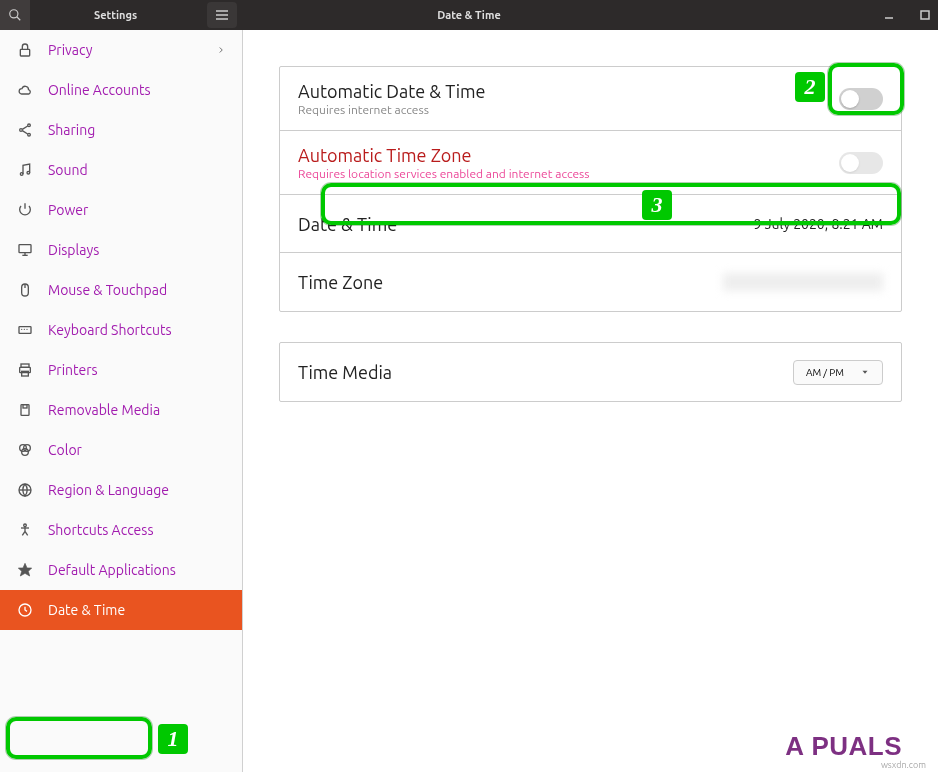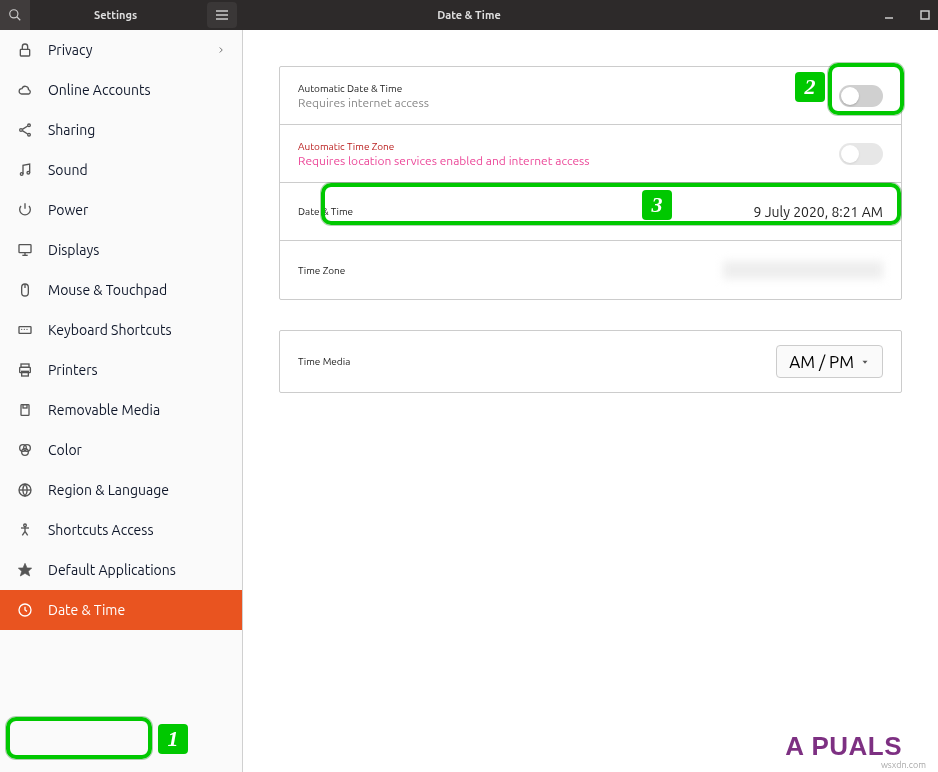--- a/index.html
+++ b/index.html
@@ -9,41 +9,41 @@
 .titlebar .search-btn { width: 30px; height: 30px; background: #403c3c; display: flex; align-items: center; justify-content: center; cursor: pointer; }
 .titlebar .hamburger-btn { width: 30px; height: 26px; background: #3a3737; border-radius: 4px; display: flex; align-items: center; justify-content: center; margin-left: auto; cursor: pointer; }
 .titlebar .title-left { font-weight: bold; margin-left: 64px; }
 .titlebar .left-section { width: 243px; display: flex; align-items: center; height: 100%; position: relative; }
 .titlebar .center-title { font-weight: bold; position: absolute; left: 50%; transform: translateX(-50%); }
 .titlebar .win-controls { position: absolute; right: 8px; display: flex; gap: 26px; align-items: center; }
 .titlebar .win-controls span { cursor: pointer; font-size: 11px; }
 
 .container { display: flex; height: calc(100% - 30px); }
 .sidebar { width: 243px; background: #fafafa; border-right: 1px solid #d0d0d0; overflow-y: auto; display: flex; flex-direction: column; }
-.sidebar-item { display: flex; align-items: center; padding: 12px 16px; gap: 14px; cursor: pointer; font-size: 14px; color: #0f172a; position: relative; }
+.sidebar-item { display: flex; align-items: center; padding: 12px 16px; gap: 14px; cursor: pointer; font-size: 14px; color: #a21caf; position: relative; }
 .sidebar-item.active { background: #e95420; color: #fff; }
 .sidebar-item .icon { width: 18px; display: flex; align-items: center; justify-content: center; }
 .sidebar-item .chevron { margin-left: auto; }
 
 .main { flex: 1; background: #fff; padding: 36px 36px; }
 .panel { border: 1px solid #ccc; border-radius: 2px; margin-bottom: 30px; }
 .row { display: flex; align-items: center; padding: 14px 18px; border-bottom: 1px solid #ccc; position: relative; min-height: 58px; }
 .row:last-child { border-bottom: none; }
-.row-title { font-size: 10px; color: #222; }
+.row-title { font-size: 18px; color: #222; }
 .row-sub { font-size: 12px; color: #888; margin-top: 2px; }
 .row.disabled .row-title { color: #b91c1c; }
 .row.disabled .row-sub { color: #ec4899; }
 .row-value { margin-left: auto; font-size: 14px; color: #222; }
 .row-value.blurred { filter: blur(4px); background: #eee; width: 160px; height: 18px; }
 
 .toggle { width: 44px; height: 22px; background: #d0d0d0; border-radius: 11px; position: relative; margin-left: auto; cursor: pointer; }
 .toggle::after { content: ""; position: absolute; width: 18px; height: 18px; background: #fff; border-radius: 50%; top: 2px; left: 2px; box-shadow: 0 1px 2px rgba(0,0,0,0.2); }
 .toggle.disabled { opacity: 0.5; cursor: default; }
 
-.select-btn { border: 1px solid #ccc; border-radius: 4px; padding: 6px 12px; font-size: 17px; display: flex; align-items: center; gap: 6px; margin-left: auto; cursor: pointer; background: #fafafa; }
+.select-btn { border: 1px solid #ccc; border-radius: 4px; padding: 6px 12px; font-size: 10px; display: flex; align-items: center; gap: 16px; margin-left: auto; cursor: pointer; background: #fafafa; }
 
 .badge { position: absolute; background: #00c800; color: #fff; font-weight: 900; font-size: 22px; width: 30px; height: 30px; border-radius: 4px; display: flex; align-items: center; justify-content: center; font-style: italic; font-family: Georgia, serif; pointer-events: none; z-index: 10; }
 .highlight-box { border: 4px solid #00c800; border-radius: 10px; position: absolute; pointer-events: none; z-index: 5; box-shadow: 0 0 0 1px rgba(0,100,0,0.3); }
 
 .watermark { position: absolute; right: 36px; bottom: 10px; font-size: 26px; font-weight: bold; color: #701a75; letter-spacing: 0.5px; opacity: 0.9; font-family: Arial, sans-serif; }
 .watermark-sub { position: absolute; right: 12px; bottom: 2px; font-size: 9px; color: #aaa; }
 
 svg { display: block; }
 </style>
 </head>

